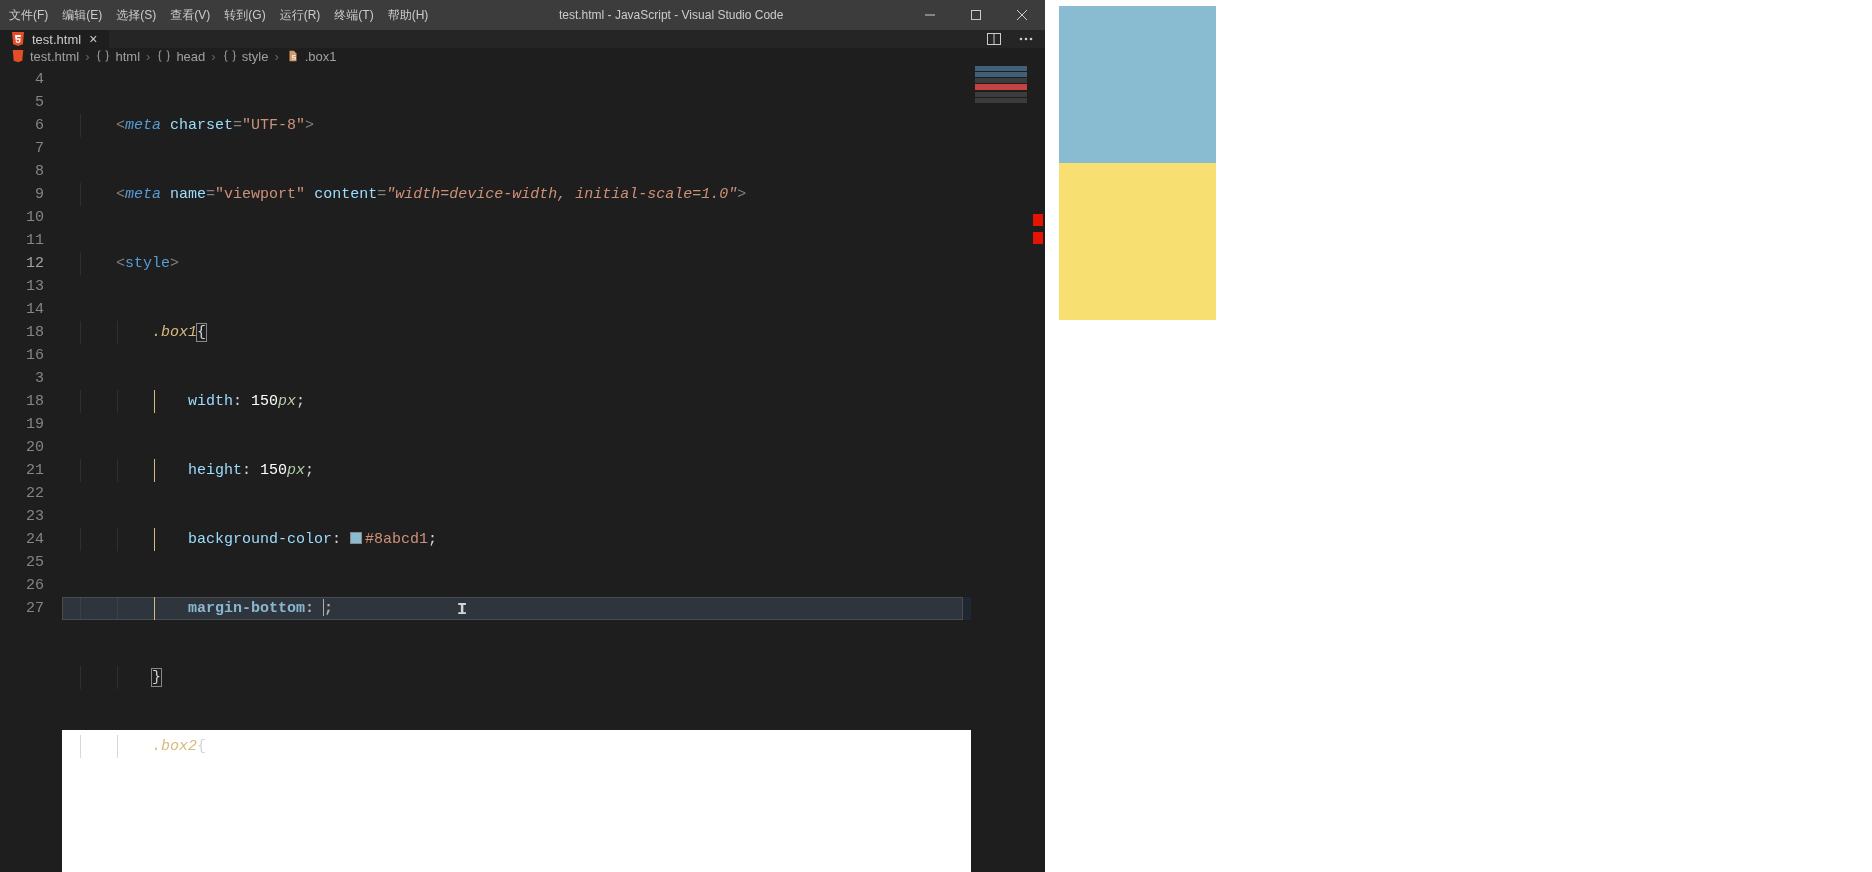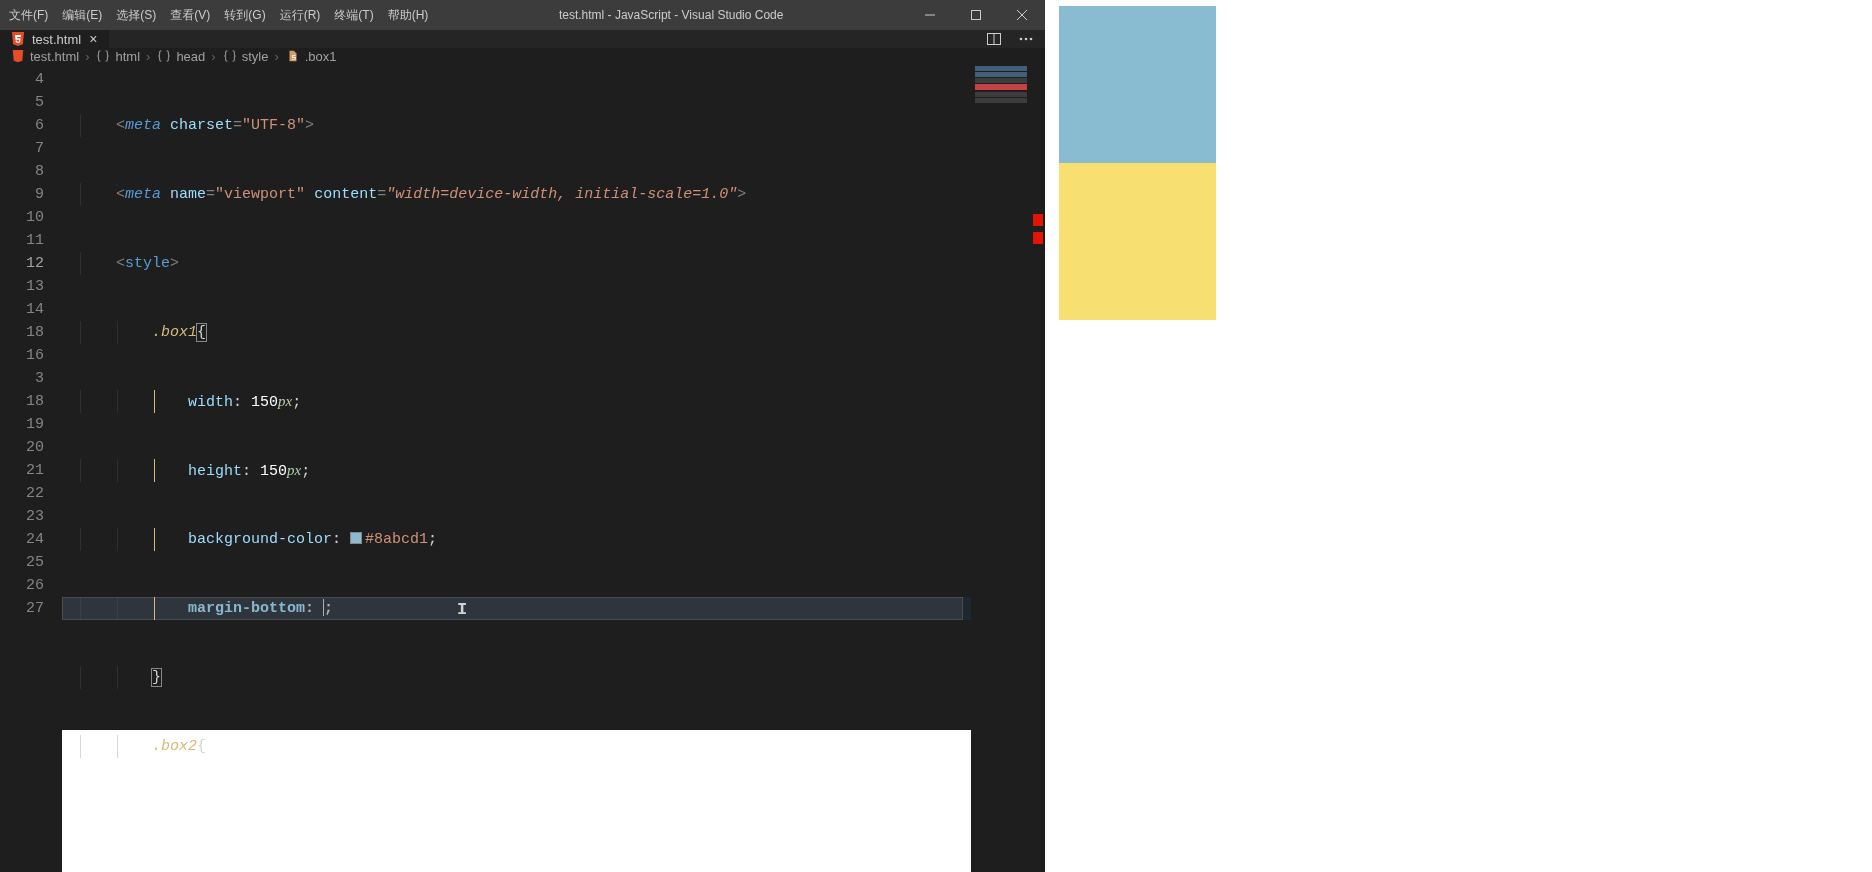--- a/index.html
+++ b/index.html
@@ -145,21 +145,21 @@
   }
   
   .tk-tag    { color:#569cd6; }      
   .tk-punct  { color:#808080; }      
   .tk-attr   { color:#9cdcfe; }
   .tk-str    { color:#ce9178; }
   .tk-sel    { color:#d7ba7d; font-style:italic;}
   .tk-brace  { color:#d4d4d4; }
   .tk-prop   { color:#9cdcfe; }
   .tk-num    { color:#ffffff; }
-  .tk-unit   { color:#b5cea8; font-style:italic;font-family:Liberation Serif, serif;}
+  .tk-unit   { color:#b5cea8; font-style:italic;}
   .tk-hex    { color:#ce9178; }
   .tk-plain  { color:#d4d4d4; }
   .tk-ital   { font-style: italic; }
   .match-br  { outline:1px solid #888; }
   .color-swatch{
     display:inline-block;width:12px;height:12px;
     border:1px solid #888;vertical-align:middle;
     margin-right:3px;
     transform:translateY(-1px);
   }

